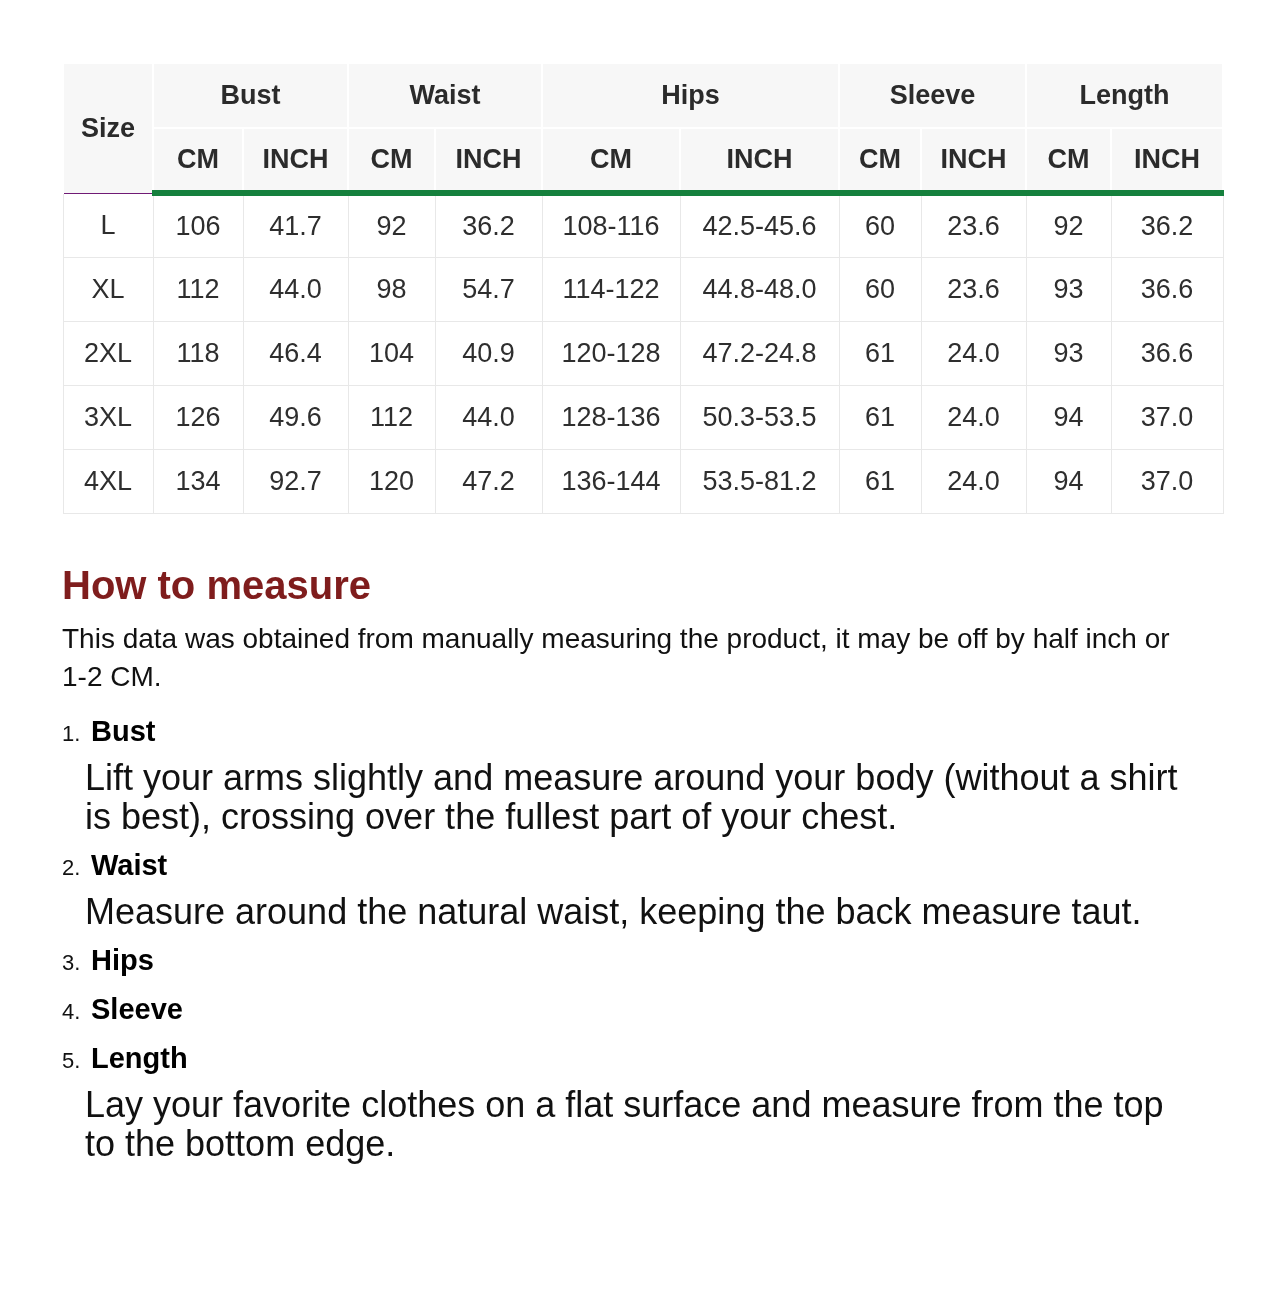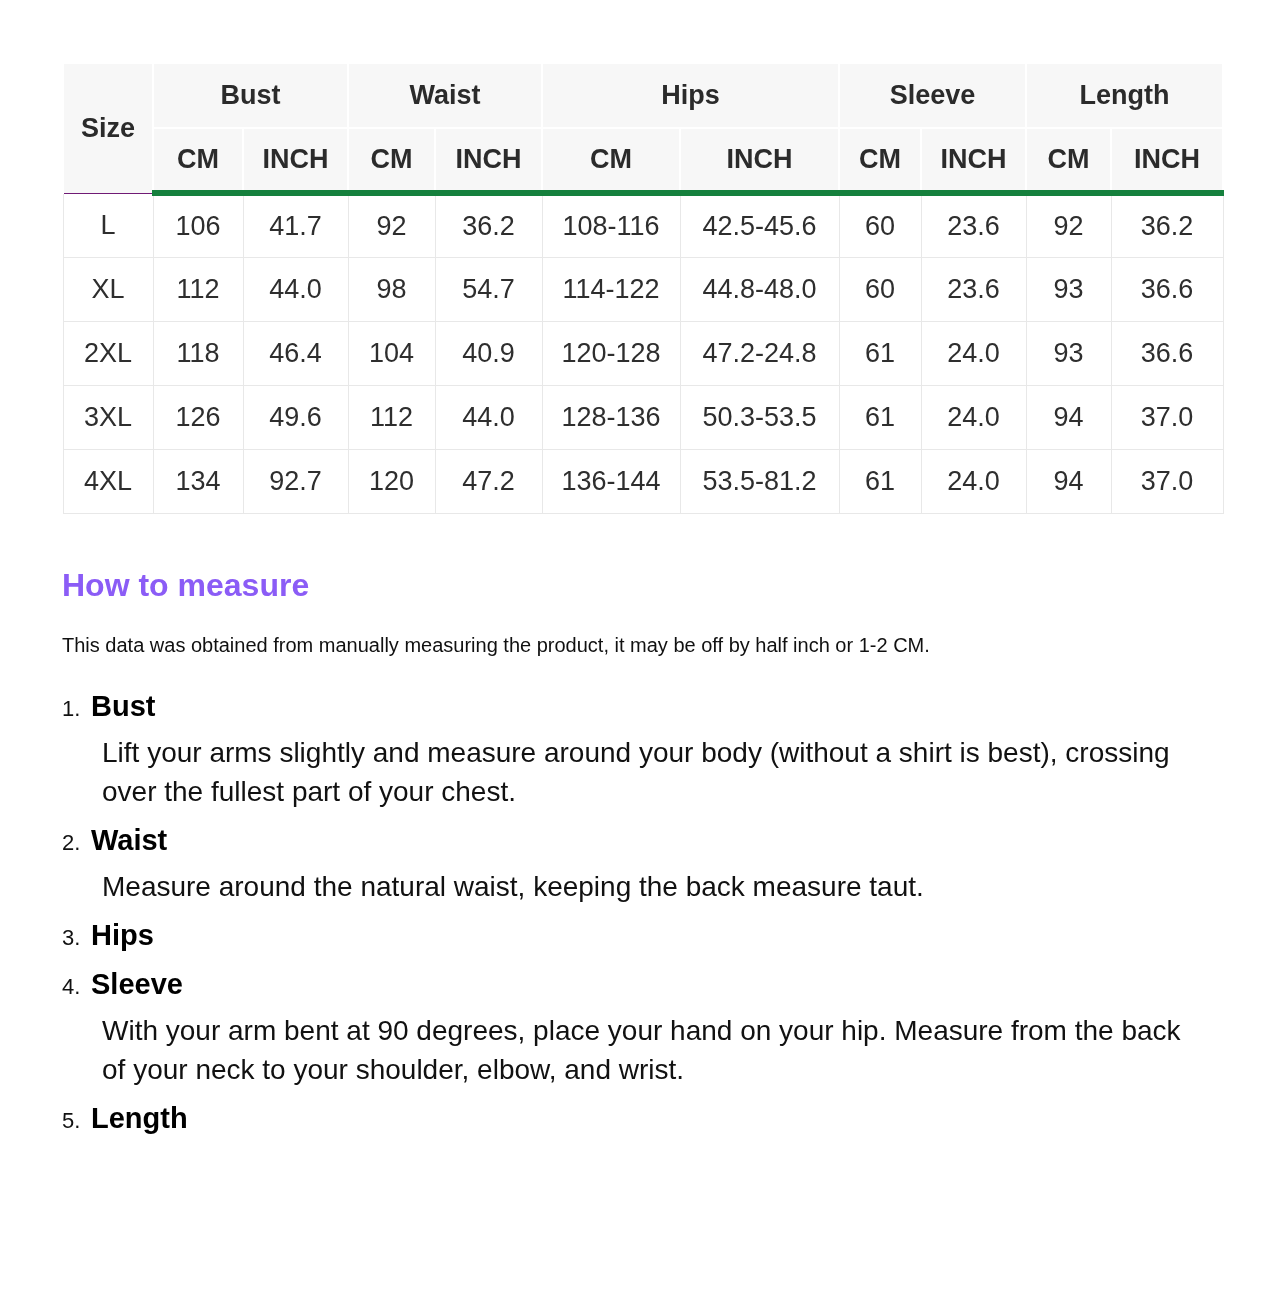--- a/index.html
+++ b/index.html
@@ -47,51 +47,51 @@
     height: 64px;
     text-align: center;
     font-size: 27px;
     color: #2e2e2e;
     padding: 0;
     background: #ffffff;
   }
 
   
   h2.section-title {
-    font-size: 32px;
+    font-size: 40px;
     line-height: 46px;
     font-weight: bold;
-    color: #8b5cf6;
+    color: #7f1d1d;
     margin: 48px 0 12px 0;
   }
   p.intro {
-    font-size: 20px;
-    line-height: 51px;
+    font-size: 28px;
+    line-height: 38px;
     color: #111111;
     margin: 0 0 16px 0;
     max-width: 1130px;
   }
   ol.steps { list-style: none; margin: 0; padding: 0; }
   li.step { margin: 0 0 10px 0; }
   .step-head { display: flex; align-items: baseline; }
   .step-num {
     flex: 0 0 29px;
     width: 29px;
     font-size: 22px;
     color: #111111;
   }
   .step-label {
     font-size: 29px;
     font-weight: bold;
     line-height: 39px;
     color: #000000;
   }
   .step-text {
-    margin: 7px 0 0 40px;
-    font-size: 28px;
+    margin: 7px 0 0 23px;
+    font-size: 36px;
     line-height: 39px;
     color: #111111;
     max-width: 1100px;
   }
 </style>
 </head>
 <body>
 
 <div class="page">
 
@@ -223,23 +223,23 @@
       <div class="step-head">
         <span class="step-num">3.</span>
         <span class="step-label">Hips</span>
       </div>
     </li>
     <li class="step">
       <div class="step-head">
         <span class="step-num">4.</span>
         <span class="step-label">Sleeve</span>
       </div>
-      <p class="step-text">With your arm bent at 90 degrees, place your hand on your hip. Measure from the back of your neck to your shoulder, elbow, and wrist.</p>
     </li>
     <li class="step">
       <div class="step-head">
         <span class="step-num">5.</span>
         <span class="step-label">Length</span>
       </div>
+      <p class="step-text">Lay your favorite clothes on a flat surface and measure from the top to the bottom edge.</p>
     </li>
   </ol>
 
 </div>
 
 </body></html>

